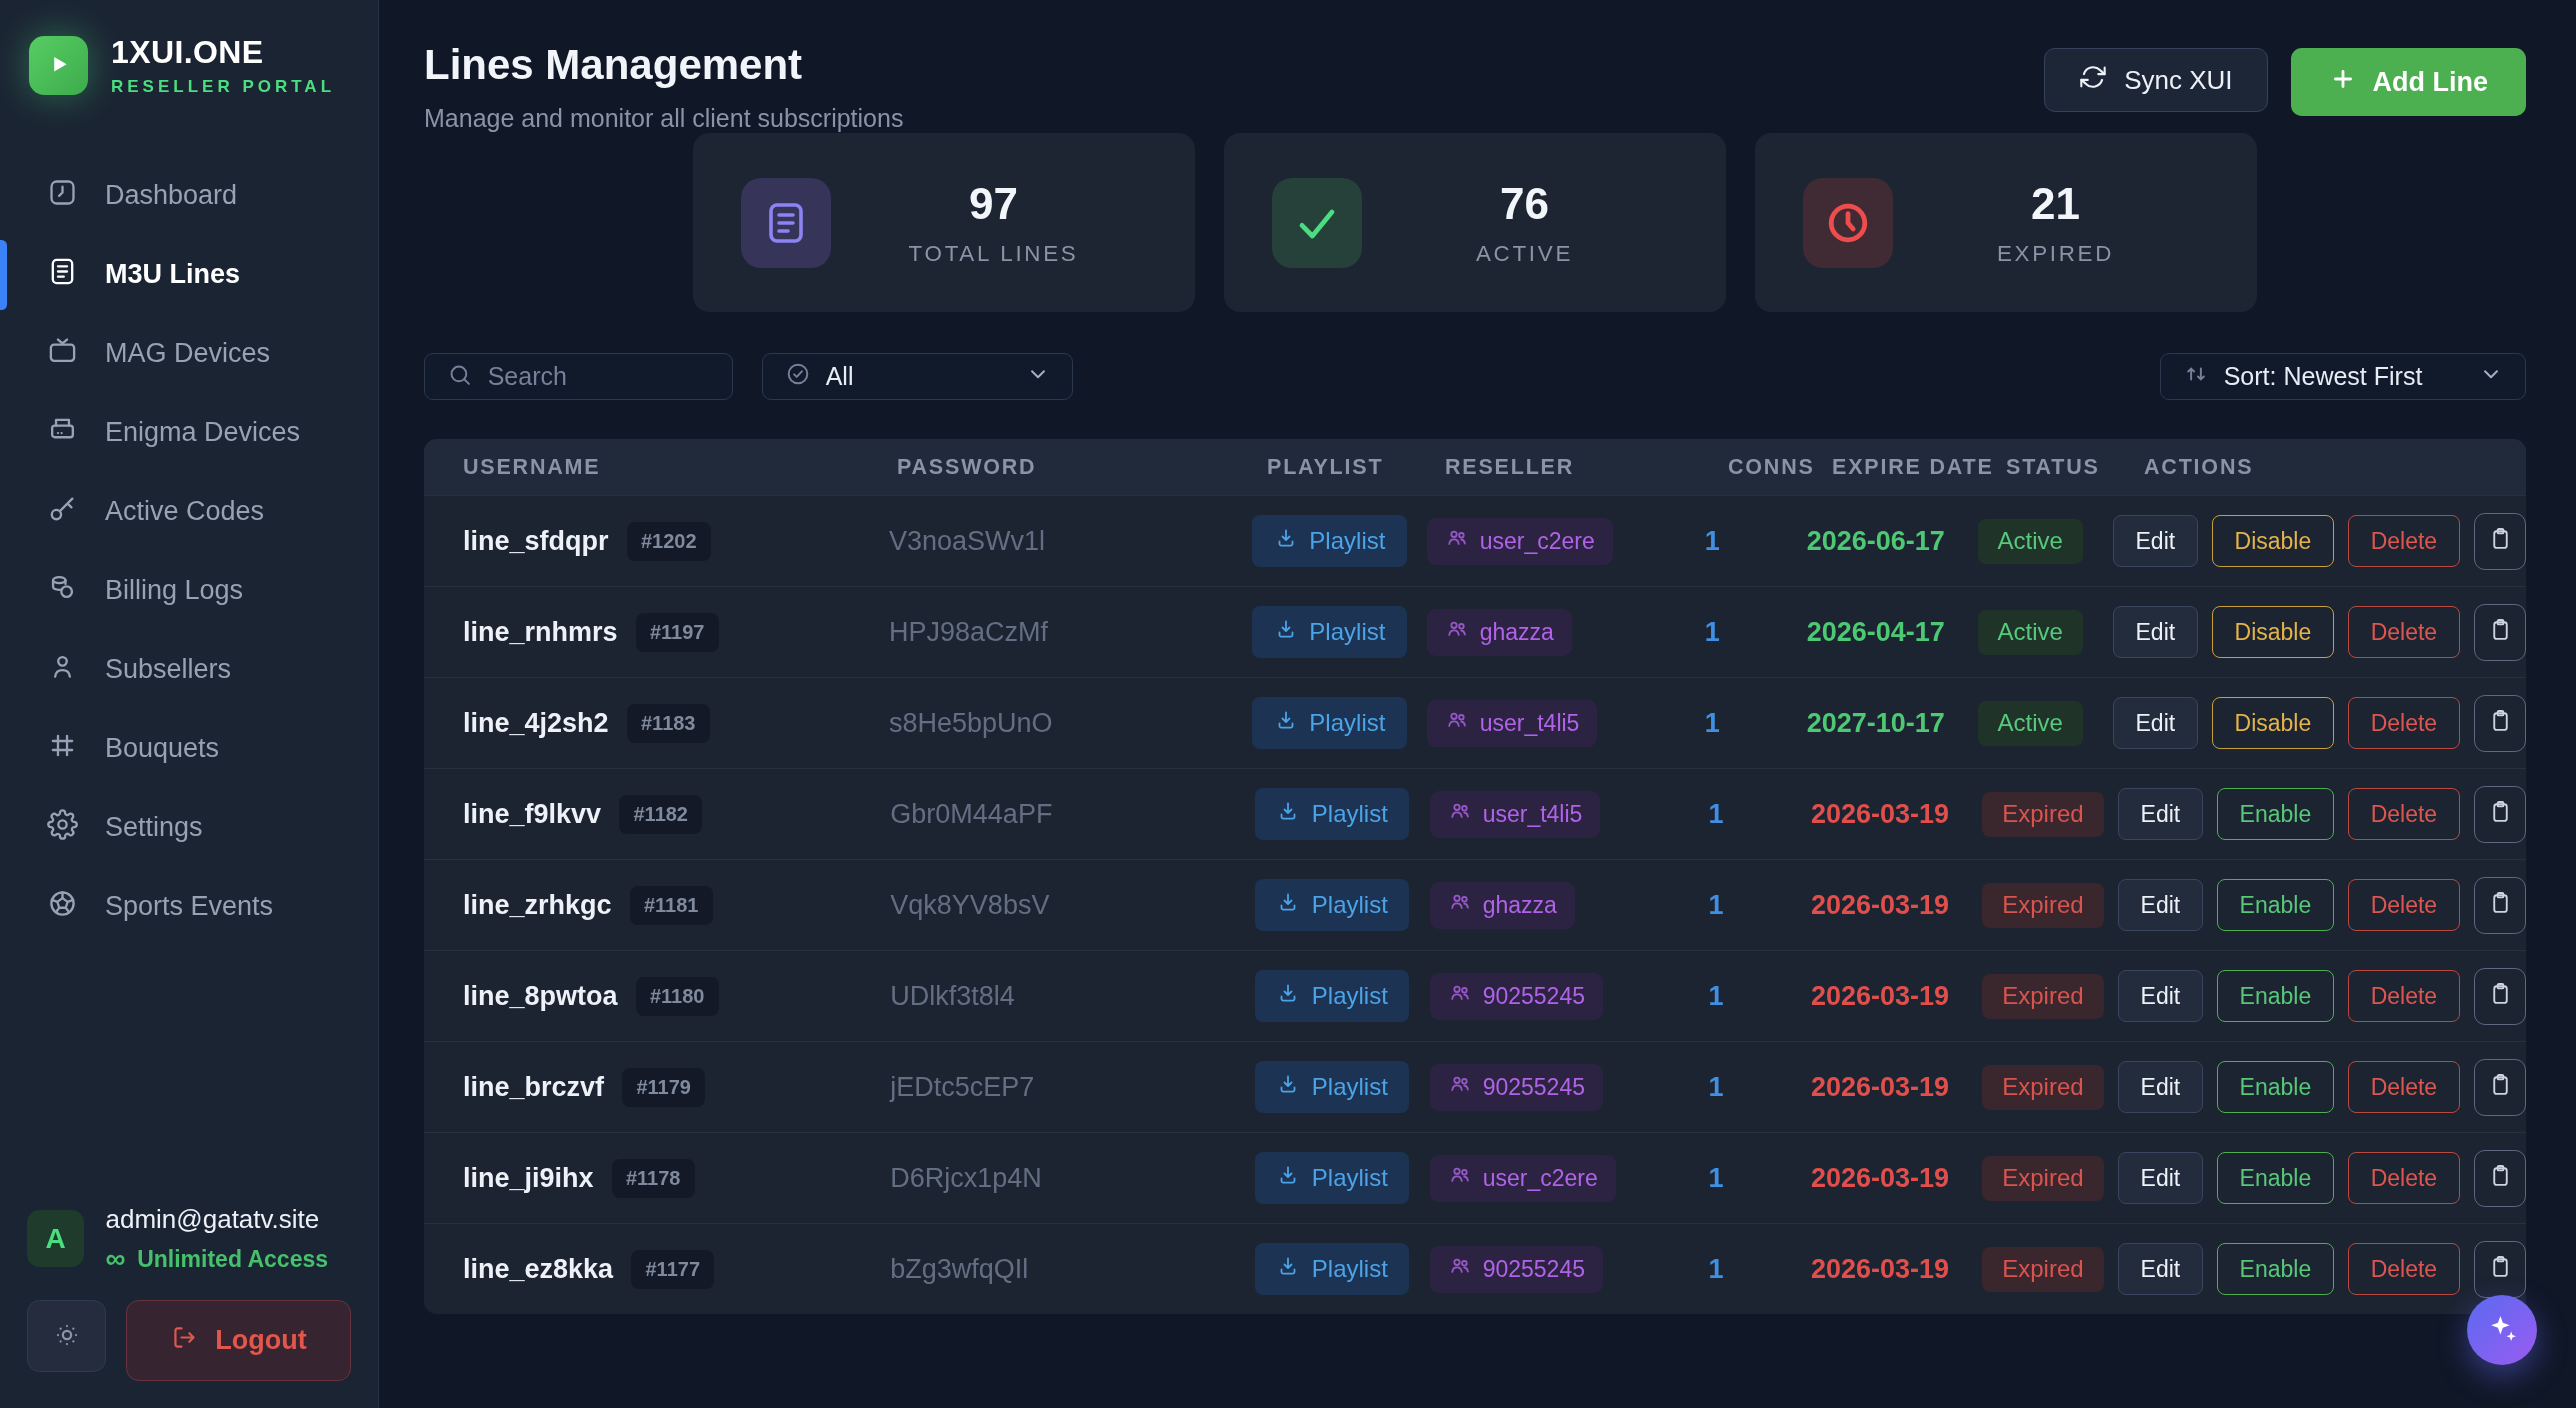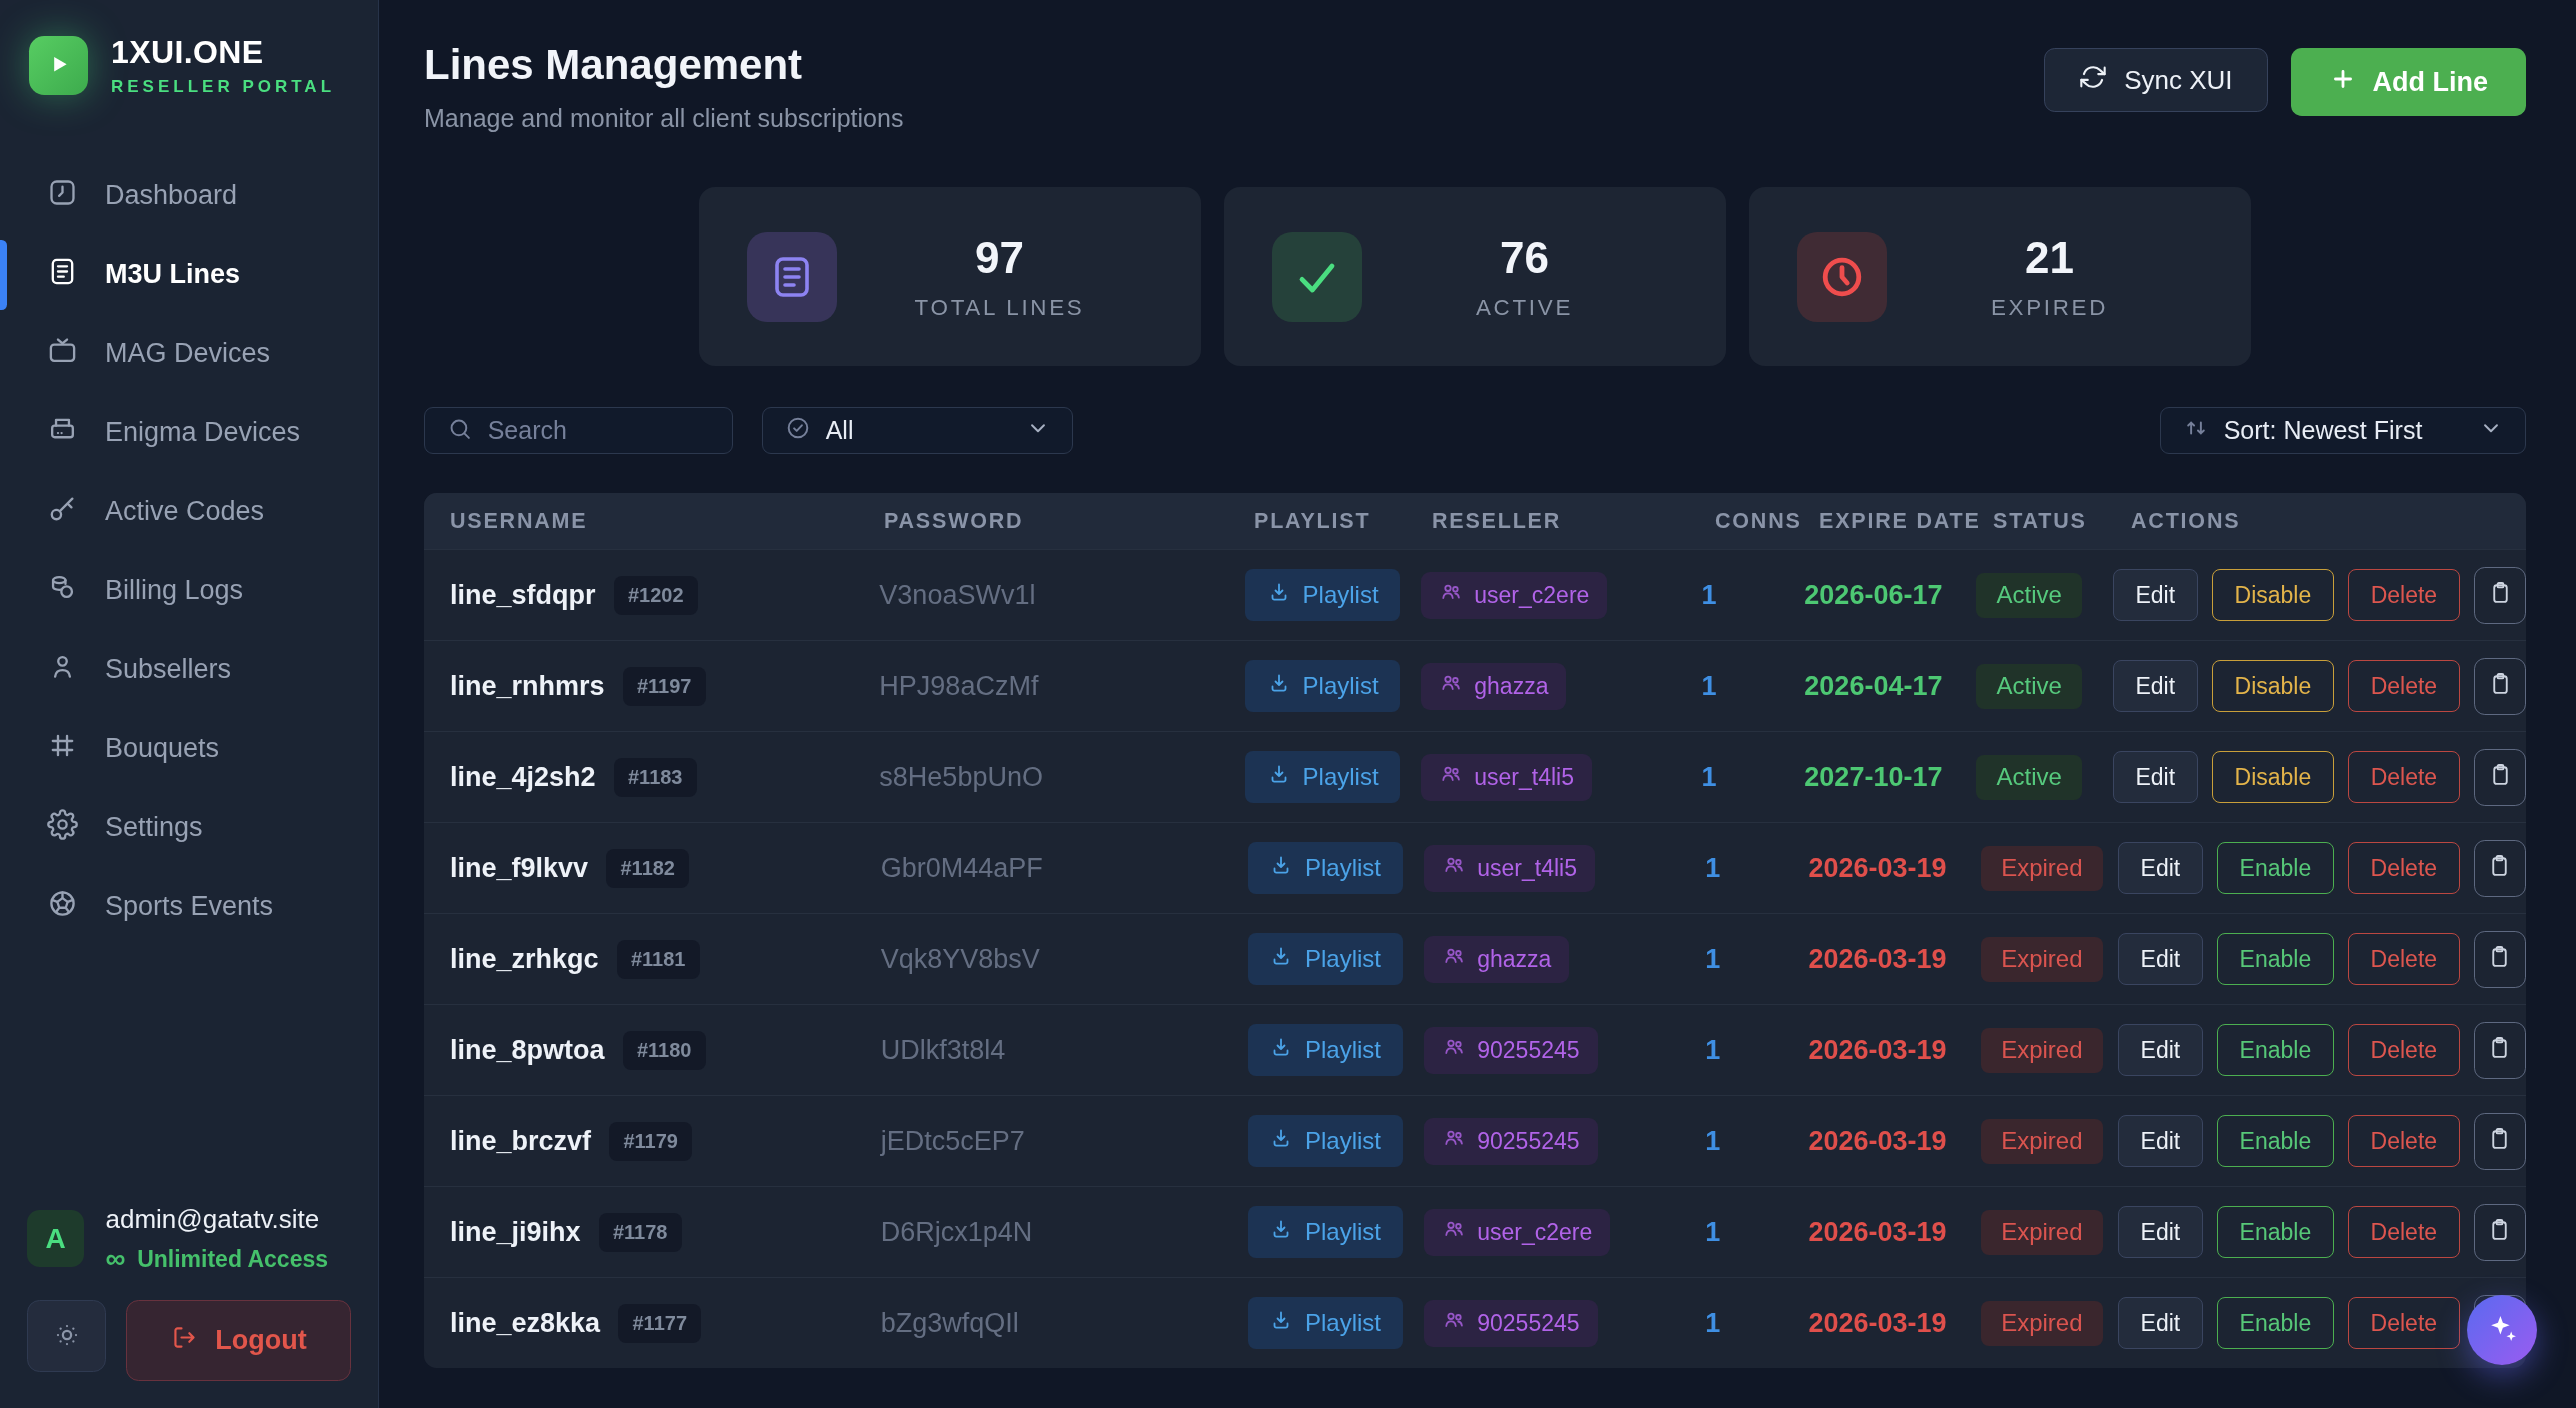--- a/index.html
+++ b/index.html
@@ -52,21 +52,21 @@
   .page-title { font-size:42px; font-weight:700; color:#f1f4f9; }
   .page-sub { margin-top:15.2px; font-size:25px; color:#8a94a6; }
   .head-btns { display:flex; gap:23px; margin-top:7.2px; }
   .btn-sync { height:64px; padding:0 34px; border-radius:10.8px; background:#1d2636; border:0.9px solid #36425c;
               color:#edf1f7; font-size:26px; display:flex; align-items:center; gap:17px; }
   .btn-sync svg { width:28px; height:28px; }
   .btn-add { height:68px; padding:0 38px; border-radius:10.8px; background:#4caf50; border:none; color:#ffffff;
              font-size:27px; font-weight:600; display:flex; align-items:center; gap:16px; }
   .btn-add svg { width:28px; height:28px; }
 
-  .stats { display:flex; justify-content:center; gap:23px; margin-top:54px; }
+  .stats { display:flex; justify-content:center; gap:29px; }
   .stat-card { width:502px; height:179px; background:#1d2533; border-radius:16px; display:flex;
                align-items:center; padding-left:48px; }
   .stat-icon { width:90px; height:90px; border-radius:20px; display:flex; align-items:center;
                justify-content:center; flex:none; }
   .stat-icon svg { width:48px; height:48px; }
   .stat-body { flex:1; text-align:center; padding-right:39px; }
   .stat-value { font-size:44px; font-weight:700; color:#f2f5fa; }
   .stat-label { margin-top:11.7px; font-size:22.4px; color:#8a94a6; letter-spacing:2.7px; }
 
   .filters { display:flex; gap:29px; margin-top:41px; align-items:center; }
@@ -76,21 +76,21 @@
   .search-box { width:309px; }
   .search-box input { background:transparent; border:none; outline:none; color:#d7dde8; font-size:25px;
                       width:100%; font-family:inherit; }
   .search-box input::placeholder { color:#76809a; }
   .select-box { width:311px; color:#e8edf5; font-size:25px; }
   .sort-box { width:366px; margin-left:auto; color:#e8edf5; font-size:25px; }
   .chev { margin-left:auto; color:#a7b0c2; }
 
   
   .table-panel { margin-top:39px; border-radius:12.6px; overflow:hidden; background:#1c2432; }
-  .trow { display:flex; align-items:center; padding-left:26px; }
+  .trow { display:flex; align-items:center; padding-left:39px; }
   .trow > *:nth-child(1) { width:434px; }
   .trow > *:nth-child(2) { width:370px; }
   .trow > *:nth-child(3) { width:178px; }
   .trow > *:nth-child(4) { width:283px; }
   .trow > *:nth-child(5) { width:104px; }
   .trow > *:nth-child(6) { width:174px; }
   .trow > *:nth-child(7) { width:138px; }
   .trow > *:nth-child(8) { flex:1; }
   .thead { height:56px; background:#212a3a; color:#8a94a8; font-size:21.5px; font-weight:700; letter-spacing:1.8px; }
   .row { height:91px; border-top:0.9px solid #27303f; }

